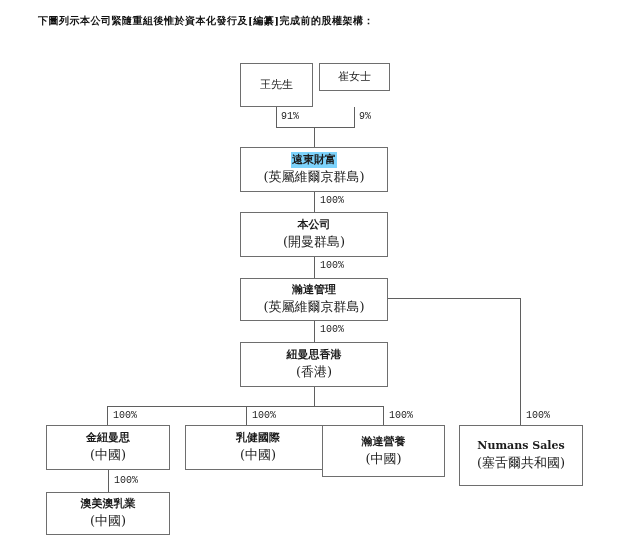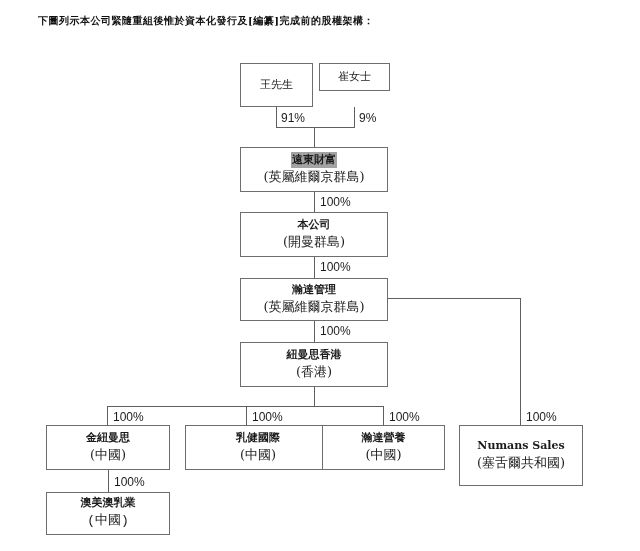--- a/index.html
+++ b/index.html
@@ -13,25 +13,25 @@
     font-size:10px;font-weight:bold;letter-spacing:0.5px;color:#111;
   }
   .node{
     position:absolute;border:1px solid #6e6e6e;background:#ffffff;
     display:flex;flex-direction:column;align-items:center;justify-content:center;
     text-align:right;box-sizing:border-box;
   }
   .node .nm{font-size:11px;font-weight:bold;line-height:1.45;white-space:nowrap;}
   .node .nm.person{font-weight:normal;}
   .node .jur{font-size:13px;font-weight:normal;line-height:1.4;white-space:nowrap;}
-  .node .hl{background:#a3a3a3;padding:0 1px;}
+  .node .hl{background:#7dd3fc;padding:0 1px;}
   .line{position:absolute;background:#5f5f5f;}
   .pct{
-    position:absolute;font-size:12px;color:#1c1c1c;white-space:nowrap;
-    font-family:Liberation Sans, sans-serif;
+    position:absolute;font-size:10px;color:#1c1c1c;white-space:nowrap;
+    font-family:Liberation Mono, monospace;
   }
 </style>
 </head>
 <body>
 
 <div id="page">
 
   <div id="title">下圖列示本公司緊隨重組後惟於資本化發行及[編纂]完成前的股權架構：</div>
 
   <div class="line" style="left:276px;top:107px;width:1px;height:20px;"></div>
@@ -92,28 +92,28 @@
   <div class="node" style="left:46px;top:425px;width:124px;height:45px;">
     <span class="nm">金紐曼思</span>
     <span class="jur">(中國)</span>
   </div>
 
   <div class="node" style="left:185px;top:425px;width:146px;height:45px;">
     <span class="nm">乳健國際</span>
     <span class="jur">(中國)</span>
   </div>
 
-  <div class="node" style="left:322px;top:425px;width:123px;height:45px;">
+  <div class="node" style="left:322px;top:425px;width:123px;height:52px;">
     <span class="nm">瀚達營養</span>
     <span class="jur">(中國)</span>
   </div>
 
   <div class="node" style="left:459px;top:425px;width:124px;height:61px;">
     <span class="nm">Numans Sales</span>
     <span class="jur">(塞舌爾共和國)</span>
   </div>
 
-  <div class="node" style="left:46px;top:492px;width:124px;height:43px;font-family:Liberation Mono, monospace;">
+  <div class="node" style="left:46px;top:492px;width:124px;height:43px;">
     <span class="nm">澳美澳乳業</span>
     <span class="jur">(中國)</span>
   </div>
 
 </div>
 
 </body></html>

